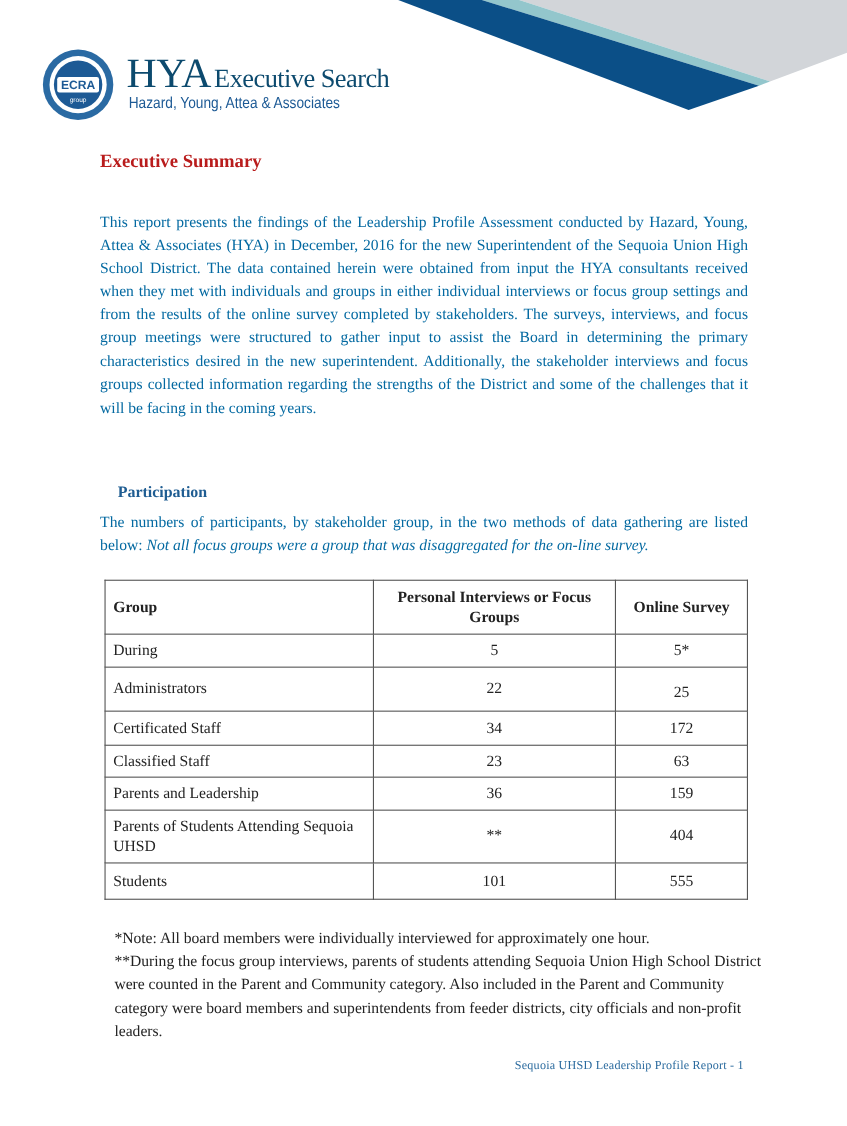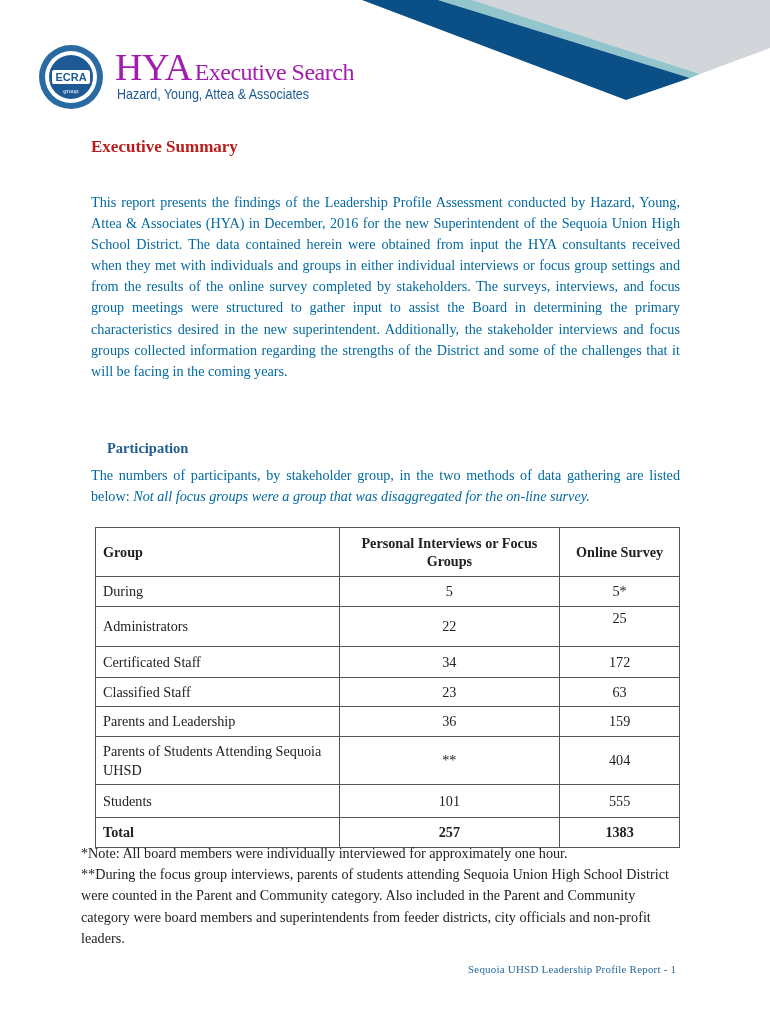--- a/index.html
+++ b/index.html
@@ -3,21 +3,21 @@
 <meta charset="utf-8">
 <style>
   html, body { margin: 0; padding: 0; background: #ffffff; }
   body { width: 770px; height: 1024px; position: relative; overflow: hidden;
          font-family: "Liberation Serif", "DejaVu Serif", serif; color: #1f1f1f; }
 
   .banner { position: absolute; left: 0; top: 0; width: 770px; height: 110px; }
 
   .logo { position: absolute; left: 38px; top: 44px; width: 480px; height: 70px; }
   .seal { position: absolute; left: 0; top: 0; width: 66px; height: 66px; }
-  .brand-big { position: absolute; left: 77px; top: 3px; font-size: 38px; color: #a21caf;
+  .brand-big { position: absolute; left: 77px; top: 3px; font-size: 38px; color: #0c4a6e;
                font-family: "Liberation Serif", serif; letter-spacing: -0.5px; line-height: 40px; white-space: nowrap; }
   .brand-big .sub { font-size: 24px; margin-left: 3px; }
   .brand-small { position: absolute; left: 79px; top: 42px; font-size: 14.5px; color: #1d5a95;
                  font-family: "Liberation Sans", sans-serif; white-space: nowrap; transform: scaleX(0.86); transform-origin: left; }
   h1.title { position: absolute; left: 91px; top: 137px; margin: 0; font-size: 17px; color: #b91c1c;
              font-weight: bold; font-family: "Liberation Serif", serif; }
   .para { position: absolute; left: 91px; width: 589px; margin: 0; font-size: 14.2px; line-height: 21.1px;
           text-align: justify; color: #0369a1; }
   .p1 { top: 192px; }
   h2.sub { position: absolute; left: 91px; top: 424px; margin: 16px; font-size: 14.5px; color: #1f5d92; font-weight: bold; }
@@ -27,21 +27,21 @@
   table.part { position: absolute; left: 95px; top: 527px; width: 585px; border-collapse: collapse;
                font-size: 14.2px; color: #222; }
   table.part td, table.part th { border: 1.5px solid #555; padding: 0 7px; }
   table.part th { font-weight: bold; line-height: 18px; }
   table.part th.grp { text-align: left; }
   table.part th.num, table.part td.num { text-align: center; }
   table.part tr.hdr { height: 49px; }
   table.part td { line-height: 19px; }
   tr.total td { font-weight: bold; }
 
-  .notes { position: absolute; left: 81px; top: 843px; width: 600px; font-size: 14.2px; line-height: 21.2px; color: #222; margin: 0; }
+  .notes { position: absolute; left: 104px; top: 843px; width: 600px; font-size: 14.2px; line-height: 21.2px; color: #222; margin: 0; }
   .notes p { margin: 0; }
 
   .footer { position: absolute; left: 468px; top: 963px; font-size: 11px; color: #2a6a9e;
             font-family: "Liberation Serif", serif; letter-spacing: 0.2px; }
 </style>
 </head>
 <body>
 
 <svg class="banner" viewBox="0 0 770 110" preserveAspectRatio="none">
   <polygon points="472,0 770,0 770,48 700,74" fill="#d2d5d9"></polygon>
@@ -85,21 +85,21 @@
     <th class="num">Online Survey</th>
   </tr>
   <tr style="height:30px">
     <td>During</td>
     <td class="num">5</td>
     <td class="num">5*</td>
   </tr>
   <tr style="height:40px">
     <td>Administrators</td>
     <td class="num">22</td>
-    <td class="num" style="vertical-align:top;padding-top:2px">25</td>
+    <td class="num" style="vertical-align:top;padding-top:14px">25</td>
   </tr>
   <tr style="height:31px">
     <td>Certificated Staff</td>
     <td class="num">34</td>
     <td class="num">172</td>
   </tr>
   <tr style="height:29px">
     <td>Classified Staff</td>
     <td class="num">23</td>
     <td class="num">63</td>
@@ -112,25 +112,20 @@
   <tr style="height:48px">
     <td>Parents of Students Attending Sequoia UHSD</td>
     <td class="num">**</td>
     <td class="num">404</td>
   </tr>
   <tr style="height:33px">
     <td>Students</td>
     <td class="num">101</td>
     <td class="num">555</td>
   </tr>
-  <tr class="total" style="height:30px">
-    <td>Total</td>
-    <td class="num">257</td>
-    <td class="num">1383</td>
-  </tr>
 </tbody>
   </table>
 
 <div class="notes">
   <p>*Note: All board members were individually interviewed for approximately one hour.</p>
   <p>**During the focus group interviews, parents of students attending Sequoia Union High School District were counted in the Parent and Community category.  Also included in the Parent and Community category were board members and superintendents from feeder districts, city officials and non-profit leaders.</p>
 </div>
 
 <div class="footer">Sequoia UHSD Leadership Profile Report - 1</div>
 

